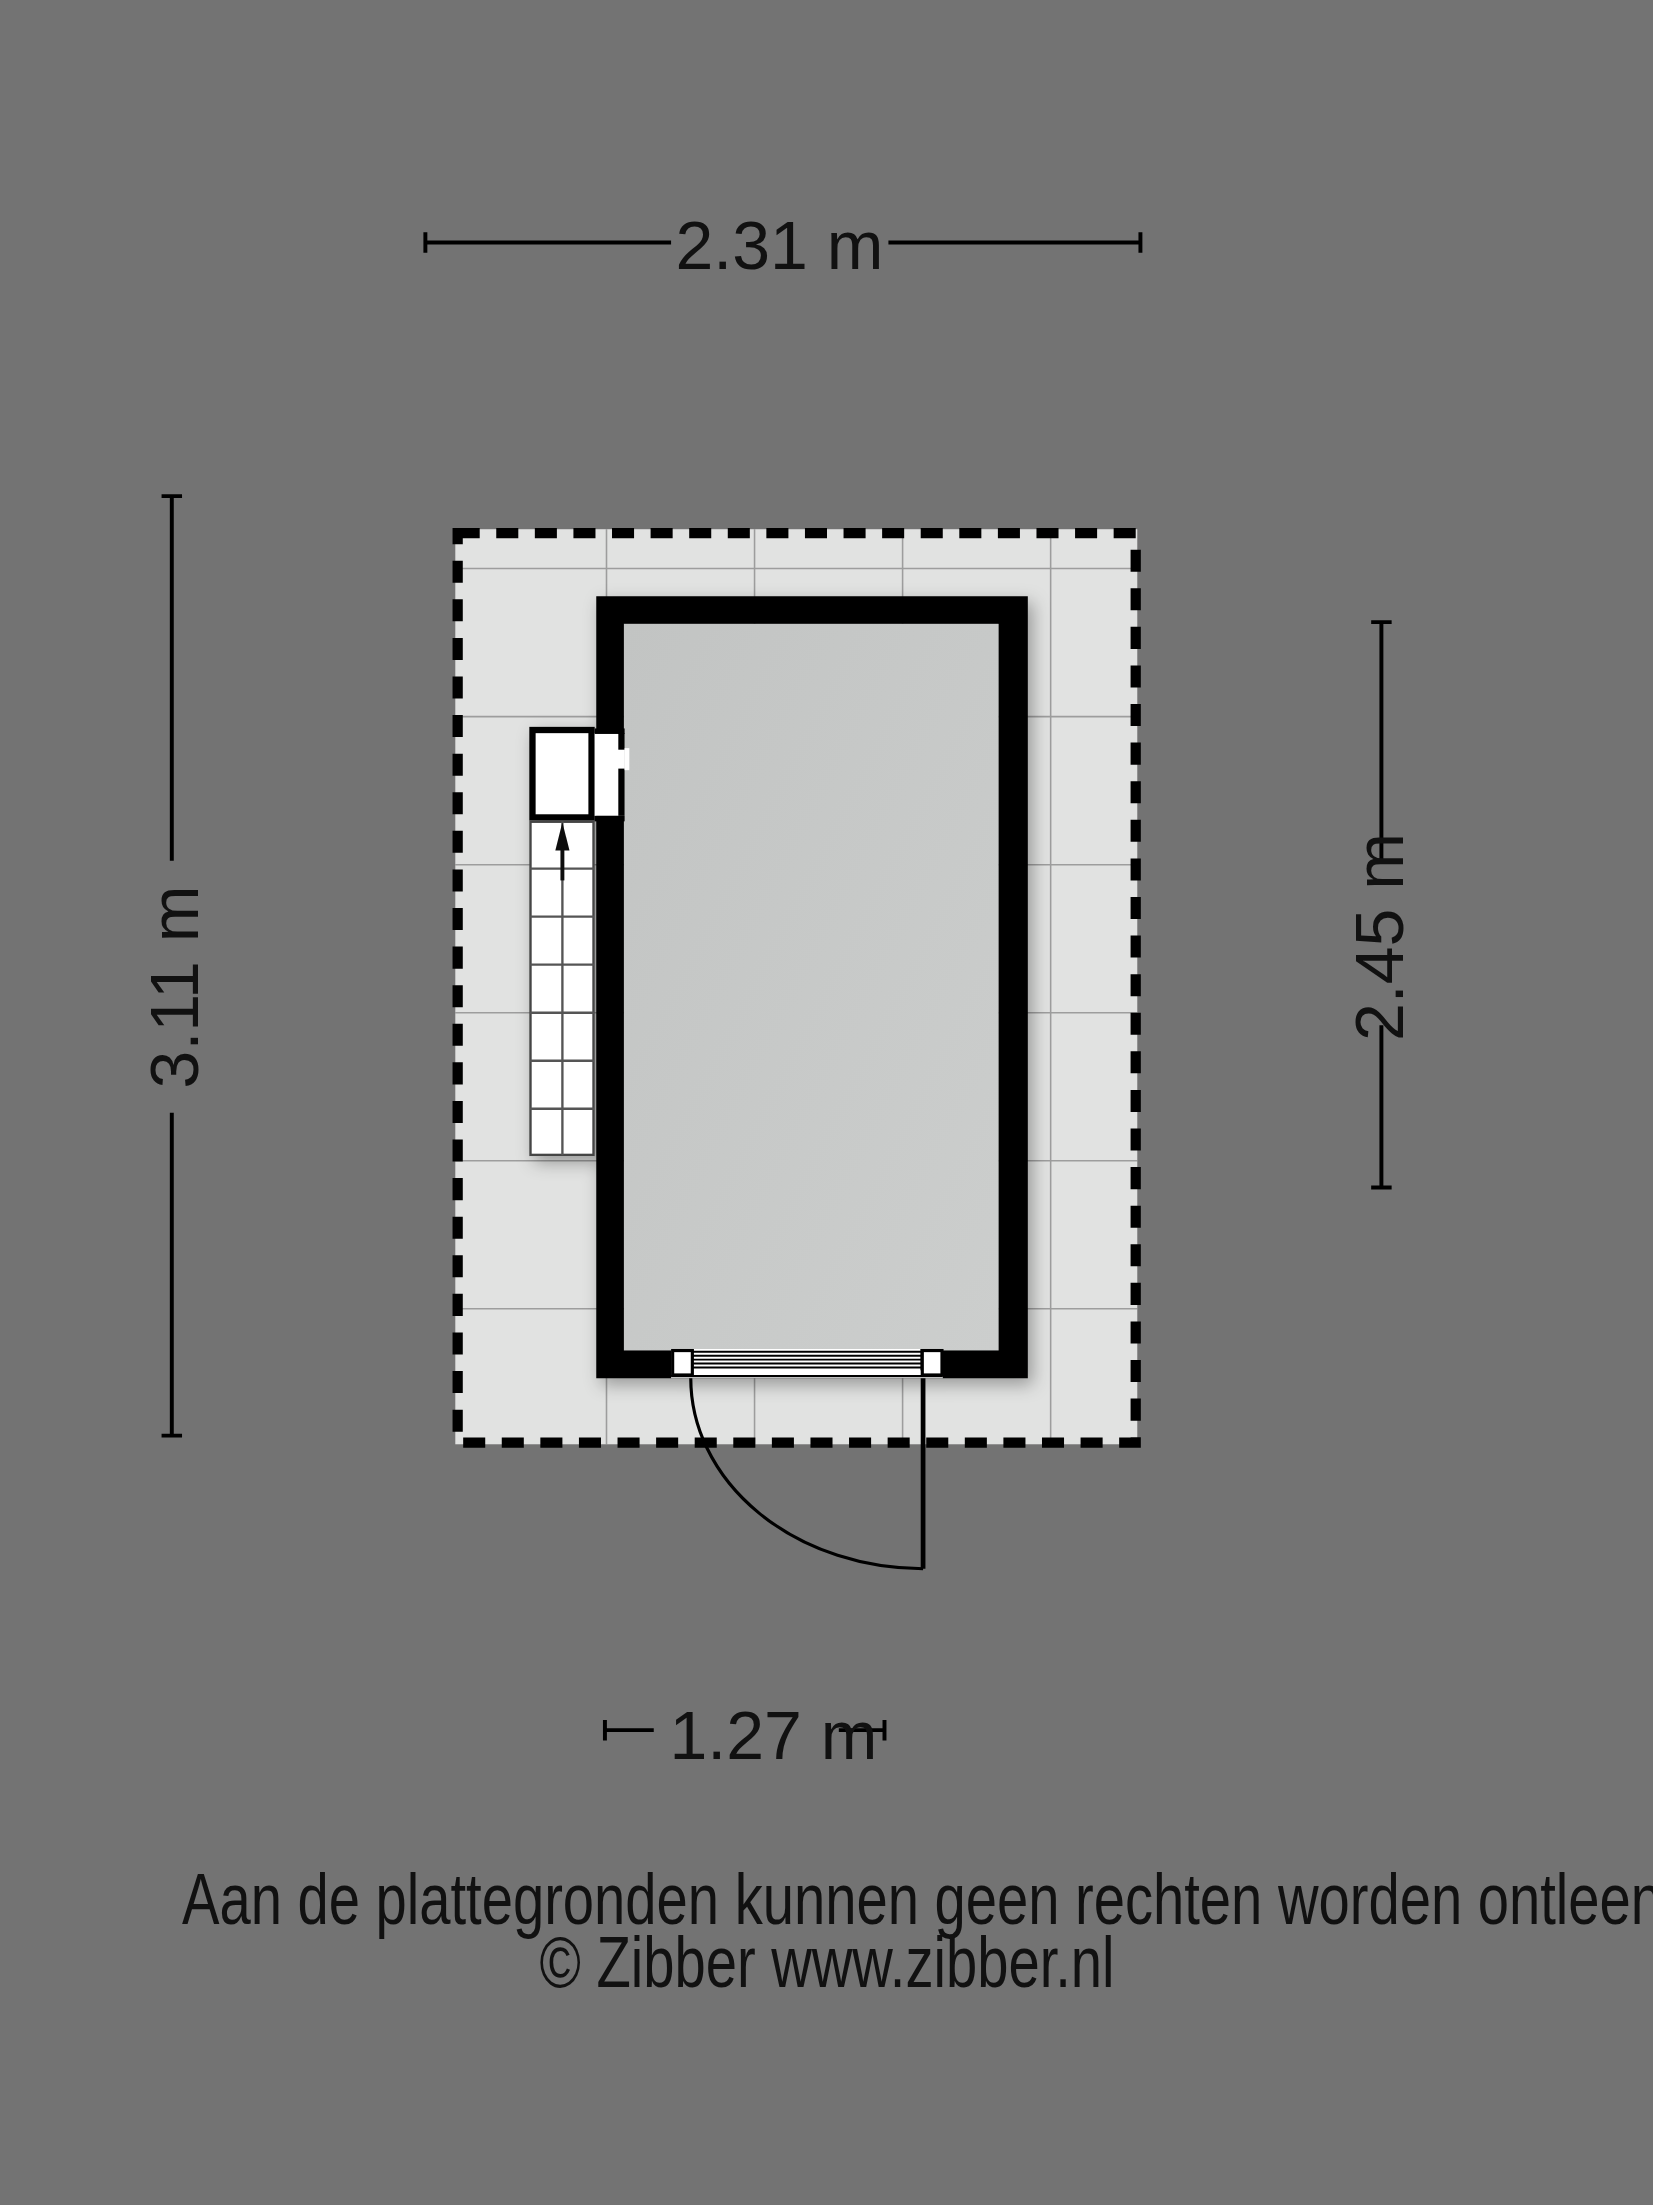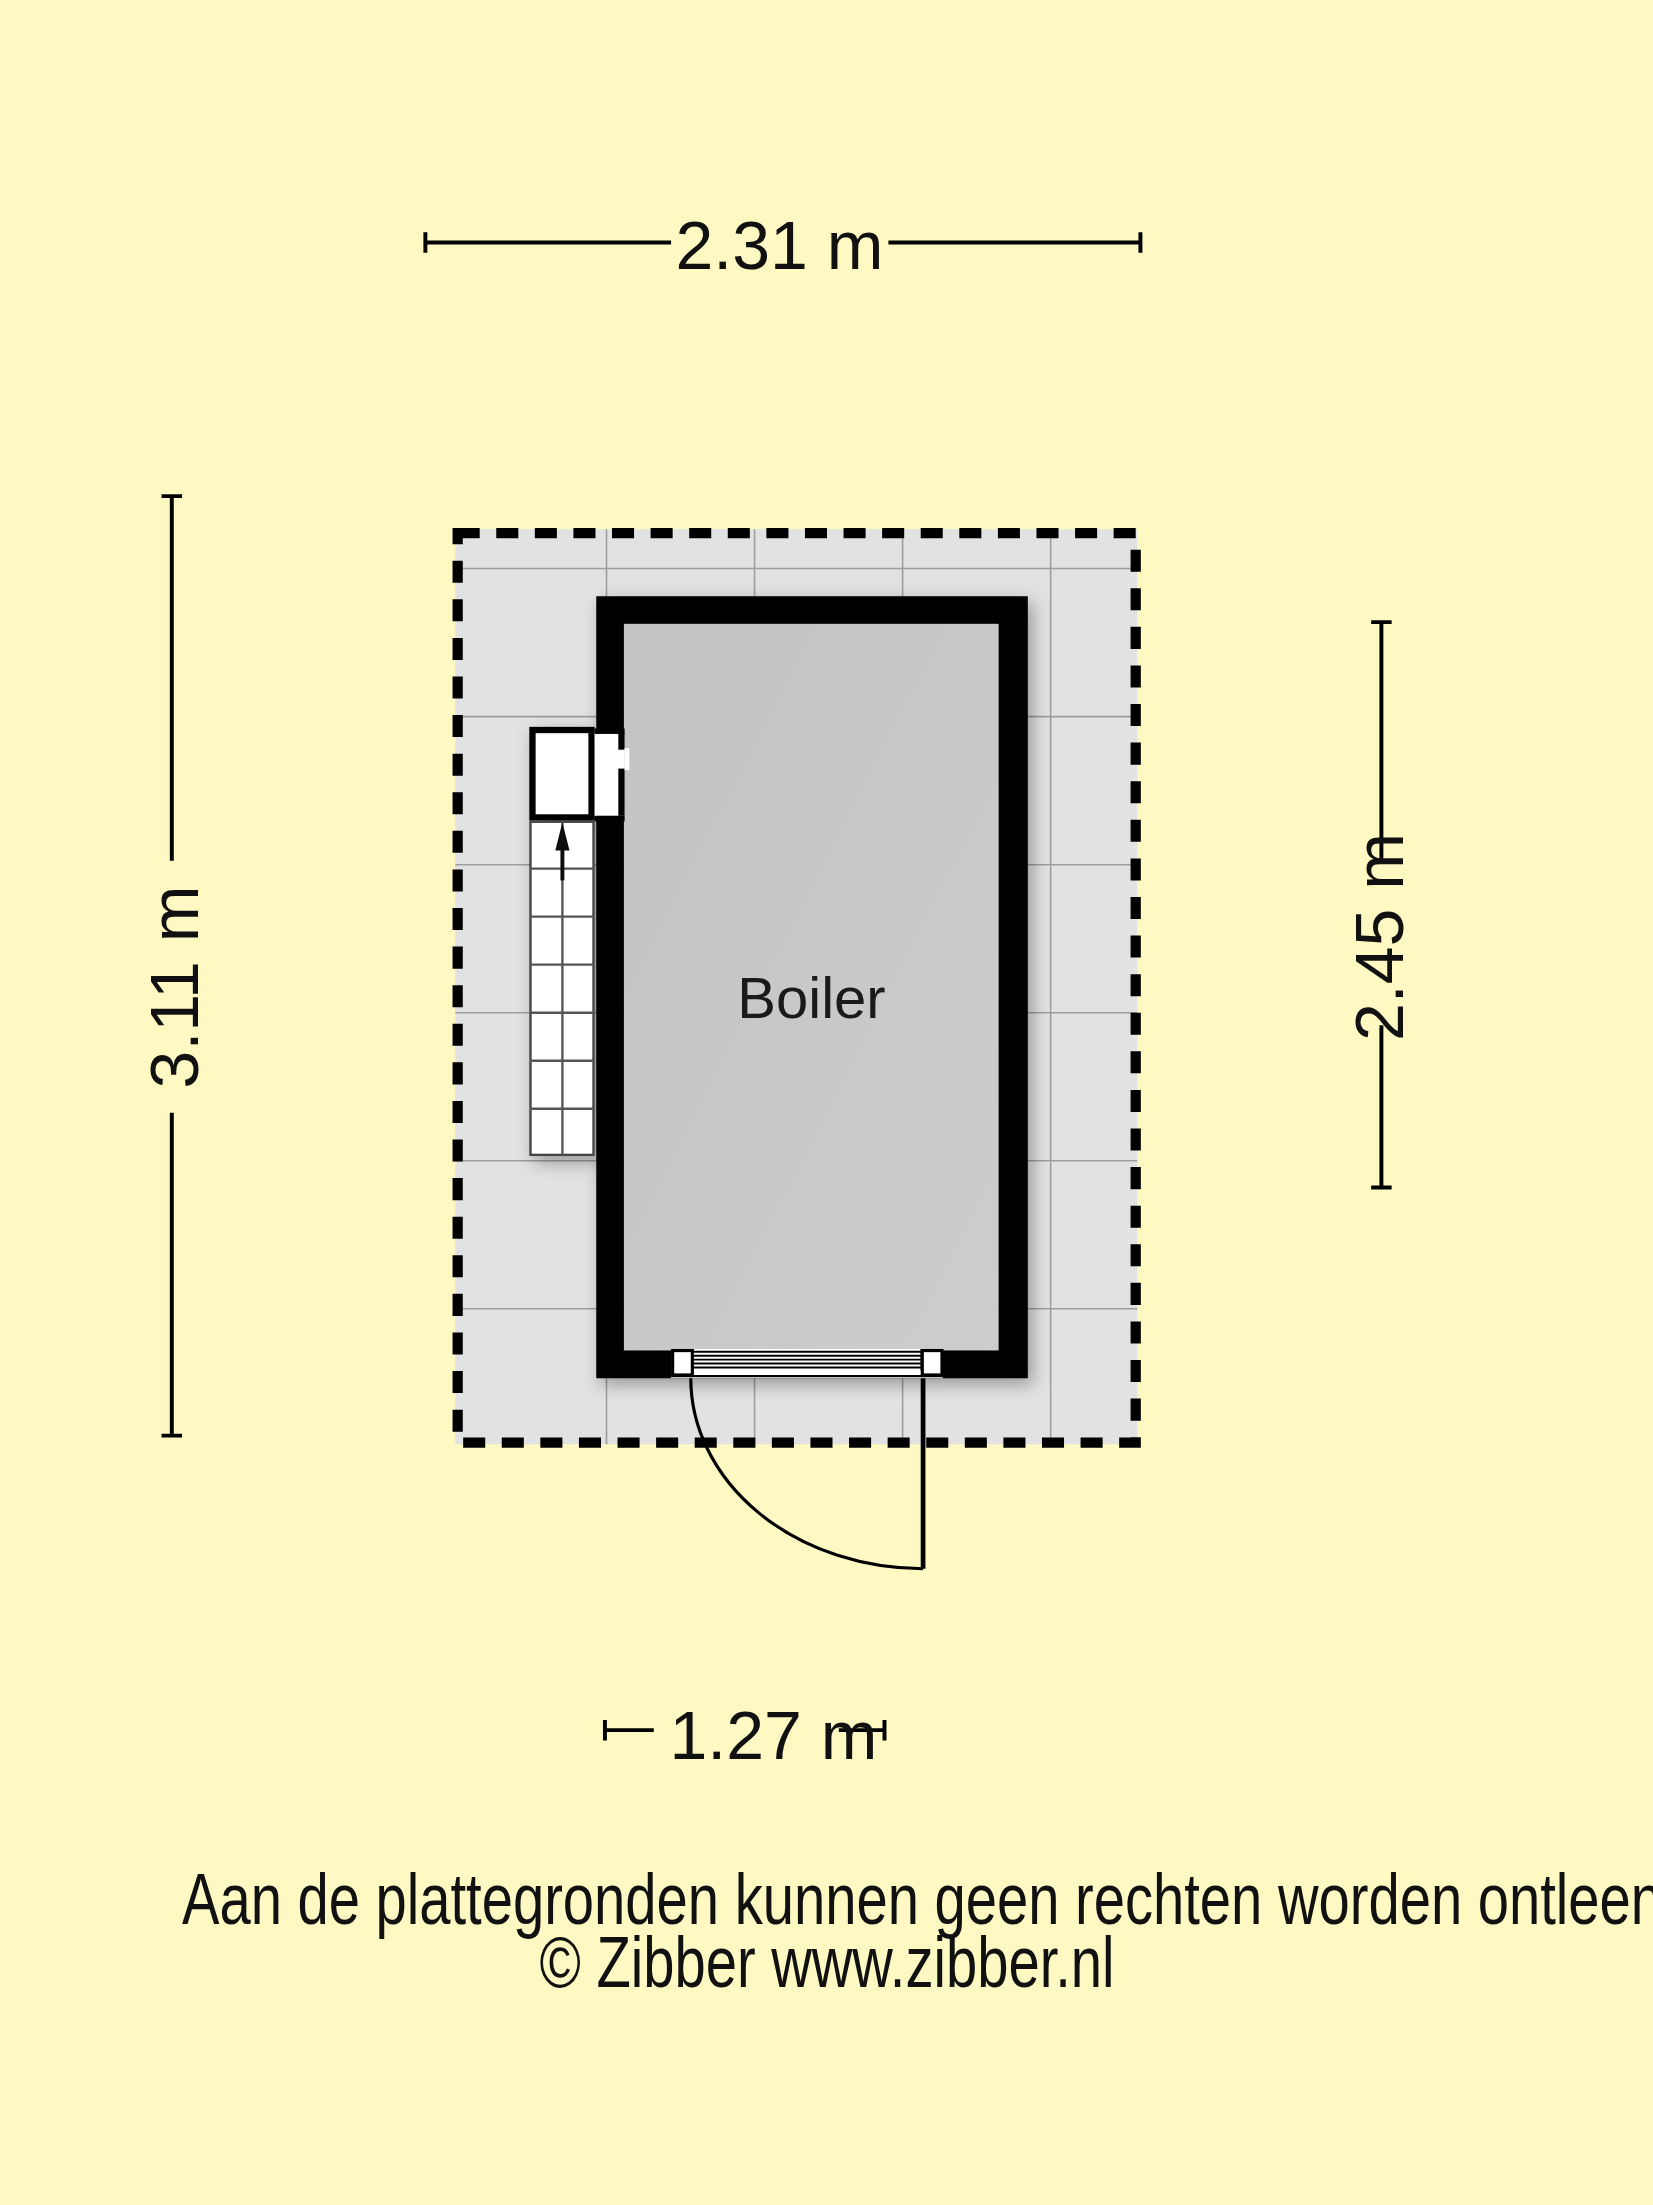--- a/index.html
+++ b/index.html
@@ -1,19 +1,19 @@
 <!DOCTYPE html>
 <html style="font-size:12.6px"><head>
 <meta charset="utf-8">
 <style>
   html,body{margin:0;padding:0;}
   .page{
     position:relative;
     width:1654px;height:2205px;
-    background:#fef9c3;
+    background:#737373;
     font-family:"Liberation Sans",sans-serif;
     overflow:hidden;
   }
   .plan-svg{position:absolute;left:0;top:0;}
   .dim-label{
     position:absolute;
     font-size:68px;
     line-height:68px;
     color:#111;
     text-align:center;
@@ -112,21 +112,20 @@
   </svg>
 
   <div class="dim-label h" style="left:622px;top:211px;">2.31 m</div>
 
   <div class="dim-label v" style="left:174px;top:987px;">3.11 m</div>
 
   <div class="dim-label v" style="left:1379px;top:937px;">2.45 m</div>
 
   <div class="dim-label h" style="left:616px;top:1701px;">1.27 m</div>
 
-  <div class="room-label">Boiler</div>
 
   <div class="footer">
     <div>Aan de plattegronden kunnen geen rechten worden ontleend</div>
     <div>© Zibber www.zibber.nl</div>
   </div>
 
 </div>
 
 
 </body></html>

